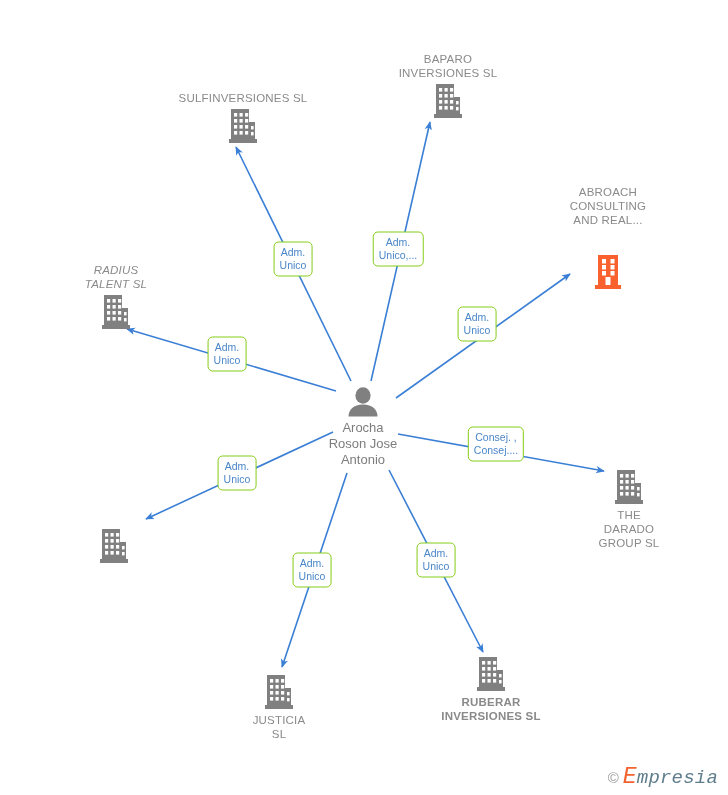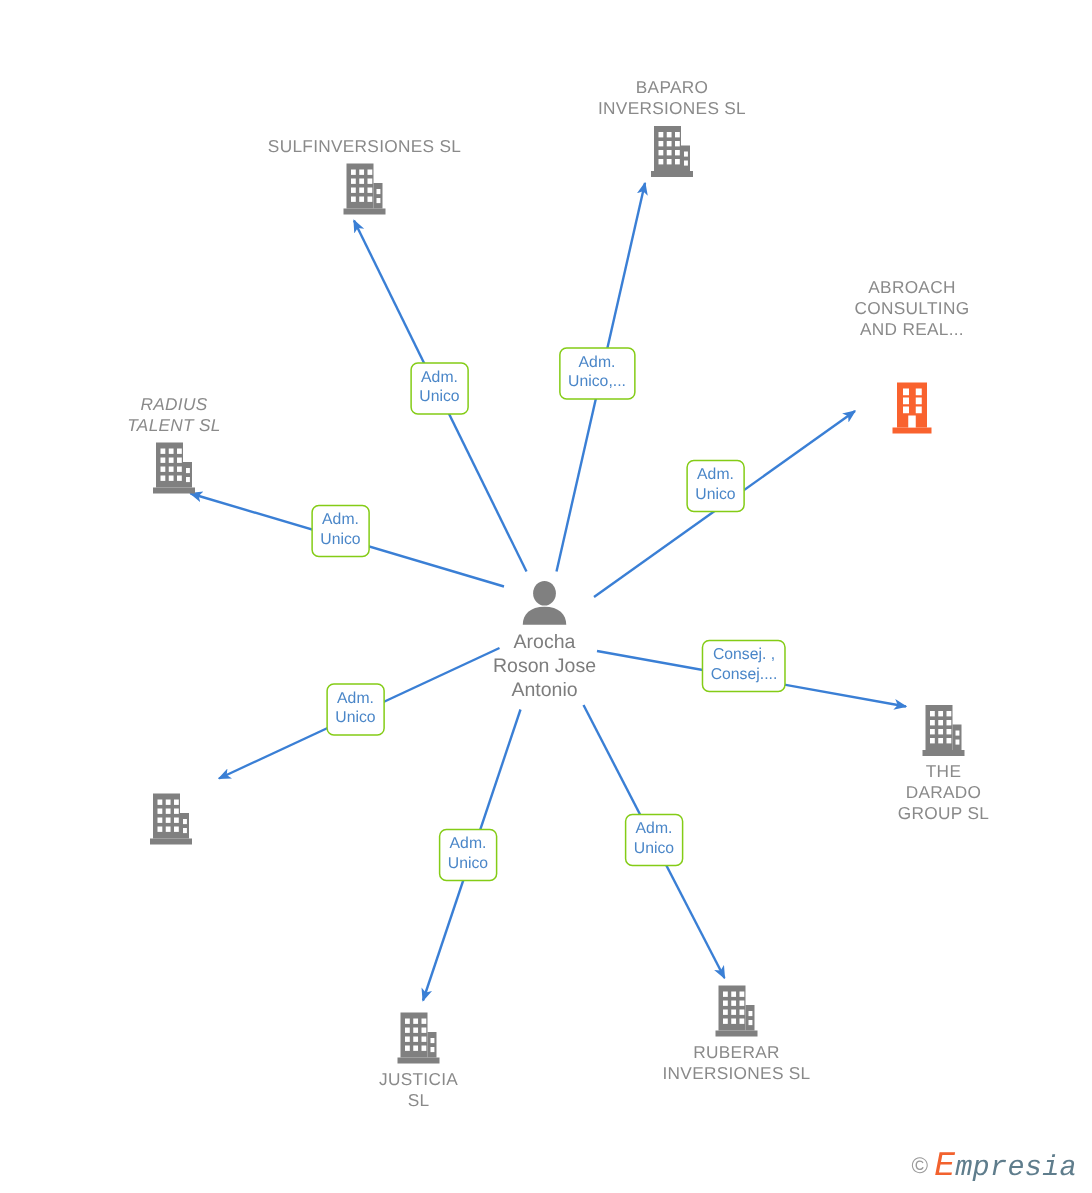--- a/index.html
+++ b/index.html
@@ -251,21 +251,21 @@
             <rect x="17" y="17" width="3.2" height="3.6" fill="#ffffff"></rect>
             <rect x="6" y="23" width="3.2" height="3.6" fill="#ffffff"></rect>
             <rect x="11.5" y="23" width="3.2" height="3.6" fill="#ffffff"></rect>
             <rect x="17" y="23" width="3.2" height="3.6" fill="#ffffff"></rect>
             <rect x="23" y="18" width="2.6" height="3.4" fill="#ffffff"></rect>
             <rect x="23" y="24" width="2.6" height="3.4" fill="#ffffff"></rect>
           </svg></div>
         <div class="node-label below">JUSTICIA
 SL</div>
       </div>
-      <div class="node" style="left: 491px; top: 656px;">
+      <div class="node" style="left: 491px; top: 656px; font-weight: bold;">
         <div class="node-icon"><svg width="30" height="36" viewBox="0 0 30 36">
             <rect x="3" y="1" width="18" height="30" fill="#808080"></rect>
             <rect x="21" y="14" width="6" height="17" fill="#808080"></rect>
             <rect x="1" y="31" width="28" height="4" fill="#808080"></rect>
             <rect x="6" y="5" width="3.2" height="3.6" fill="#ffffff"></rect>
             <rect x="11.5" y="5" width="3.2" height="3.6" fill="#ffffff"></rect>
             <rect x="17" y="5" width="3.2" height="3.6" fill="#ffffff"></rect>
             <rect x="6" y="11" width="3.2" height="3.6" fill="#ffffff"></rect>
             <rect x="11.5" y="11" width="3.2" height="3.6" fill="#ffffff"></rect>
             <rect x="17" y="11" width="3.2" height="3.6" fill="#ffffff"></rect>

